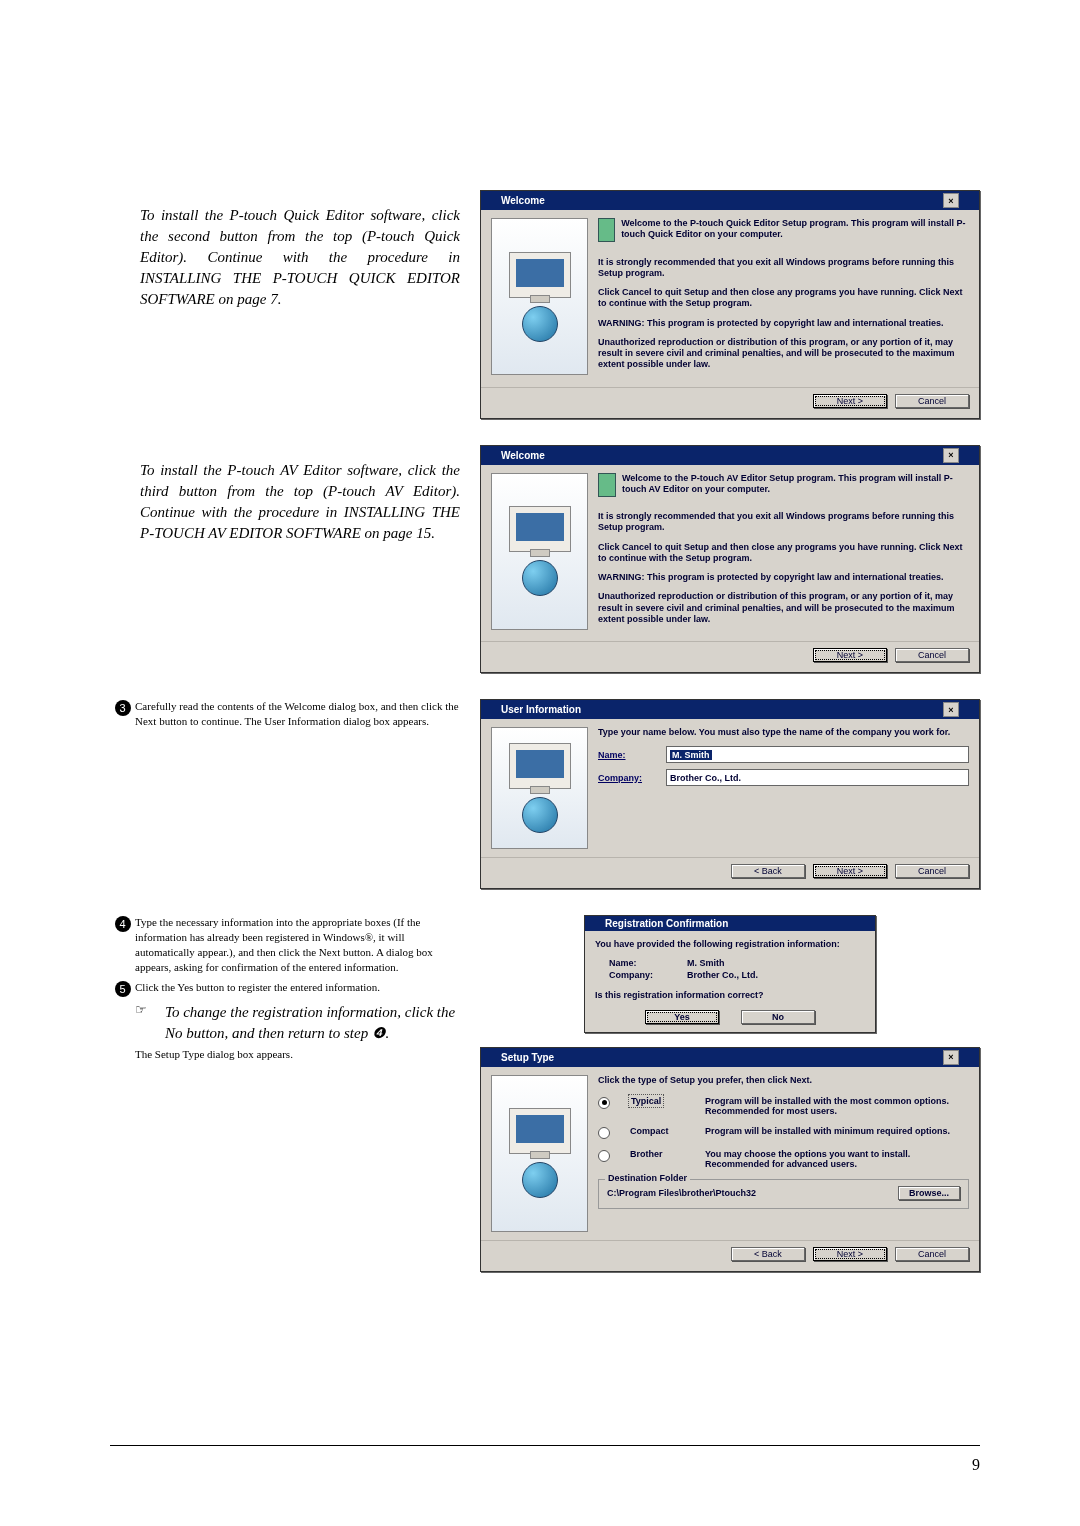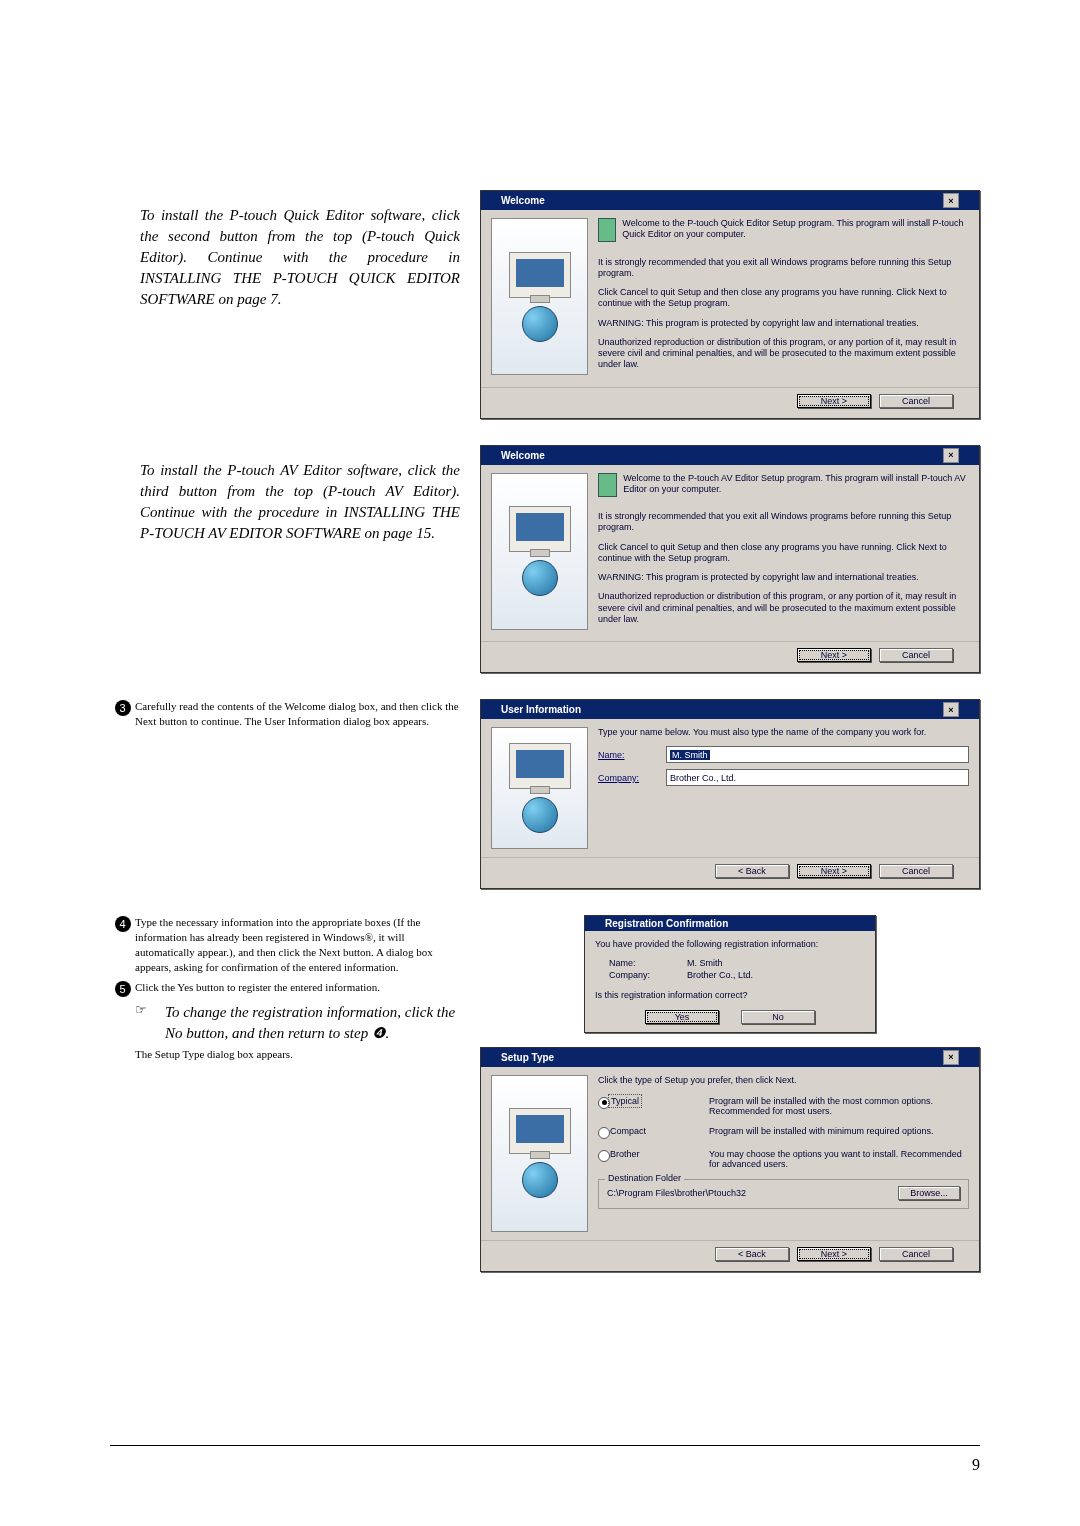--- a/index.html
+++ b/index.html
@@ -66,23 +66,23 @@
     font-weight:bold;
     font-size:10px;
     padding:2px 20px;
     display:flex; justify-content:space-between; align-items:center;
   }
   .dlg-close {
     background:#d7d3cc; color:#000; font-weight:bold;
     width:14px; height:13px; display:flex; align-items:center; justify-content:center;
     border:1px solid #888; font-size:9px;
   }
-  .dlg-body { padding:8px 10px; }
+  .dlg-body { padding:8px 10px;font-weight:bold; }
   .dlg-actions {
-    padding:6px 26px 10px; display:flex; justify-content:flex-end; gap:8px;
+    padding:6px 10px 10px; display:flex; justify-content:flex-end; gap:8px;
     border-top:1px solid #b8b4ad;
   }
   .btn {
     background:#d7d3cc;
     border:1px solid #666;
     box-shadow: inset 1px 1px 0 #fff, 1px 1px 0 #555;
     padding:1px 0; width:72px; text-align:center; font-size:9px;
   }
   .btn.focus { outline:1px dotted #000; outline-offset:-3px; border:1px solid #000; }
   .wiz-row { display:flex; gap:10px; }
@@ -116,29 +116,29 @@
   .app-icon {
     width:22px; height:22px; background:#6b8; border:1px solid #355;
   }
   .field-row { display:flex; align-items:center; gap:8px; margin:6px 0; }
   .field-label { width:60px; text-decoration:underline; color:#000060; }
   .field-input {
     flex:1; background:#fff; border:1px solid #666; padding:1px 3px; height:13px;
     font-size:9px; display:flex; align-items:center;
   }
   .sel { background:#0a246a; color:#fff; padding:0 2px; }
-  .radio-row { display:flex; gap:0; align-items:flex-start; margin:10px 0; }
+  .radio-row { display:flex; gap:20px; align-items:flex-start; margin:10px 0; }
   .radio {
     width:10px; height:10px; border:1px solid #555; border-radius:50%; background:#fff;
     display:inline-flex; align-items:center; justify-content:center; flex:0 0 auto; margin-top:1px;
   }
   .radio.checked::after{ content:""; width:5px; height:5px; background:#000; border-radius:50%; }
   .radio-label { width:55px; }
   .radio-label .dotted { outline:1px dotted #555; outline-offset:1px; padding:0 1px; }
-  .radio-desc { flex:1;margin-left:44px; }
+  .radio-desc { flex:1; }
   .groupbox { border:1px solid #999; padding:6px 8px 8px; position:relative; margin-top:10px; }
   .groupbox-title { position:absolute; top:-7px; left:6px; background:#d7d3cc; padding:0 3px; }
   .dest-row { display:flex; justify-content:space-between; align-items:center; }
 
   .small-dlg { width:290px; margin:0 auto 14px auto; }
 
   .page-num {
     position:absolute; bottom:52px; right:100px; font-size:16px;
   }
   .hr {

